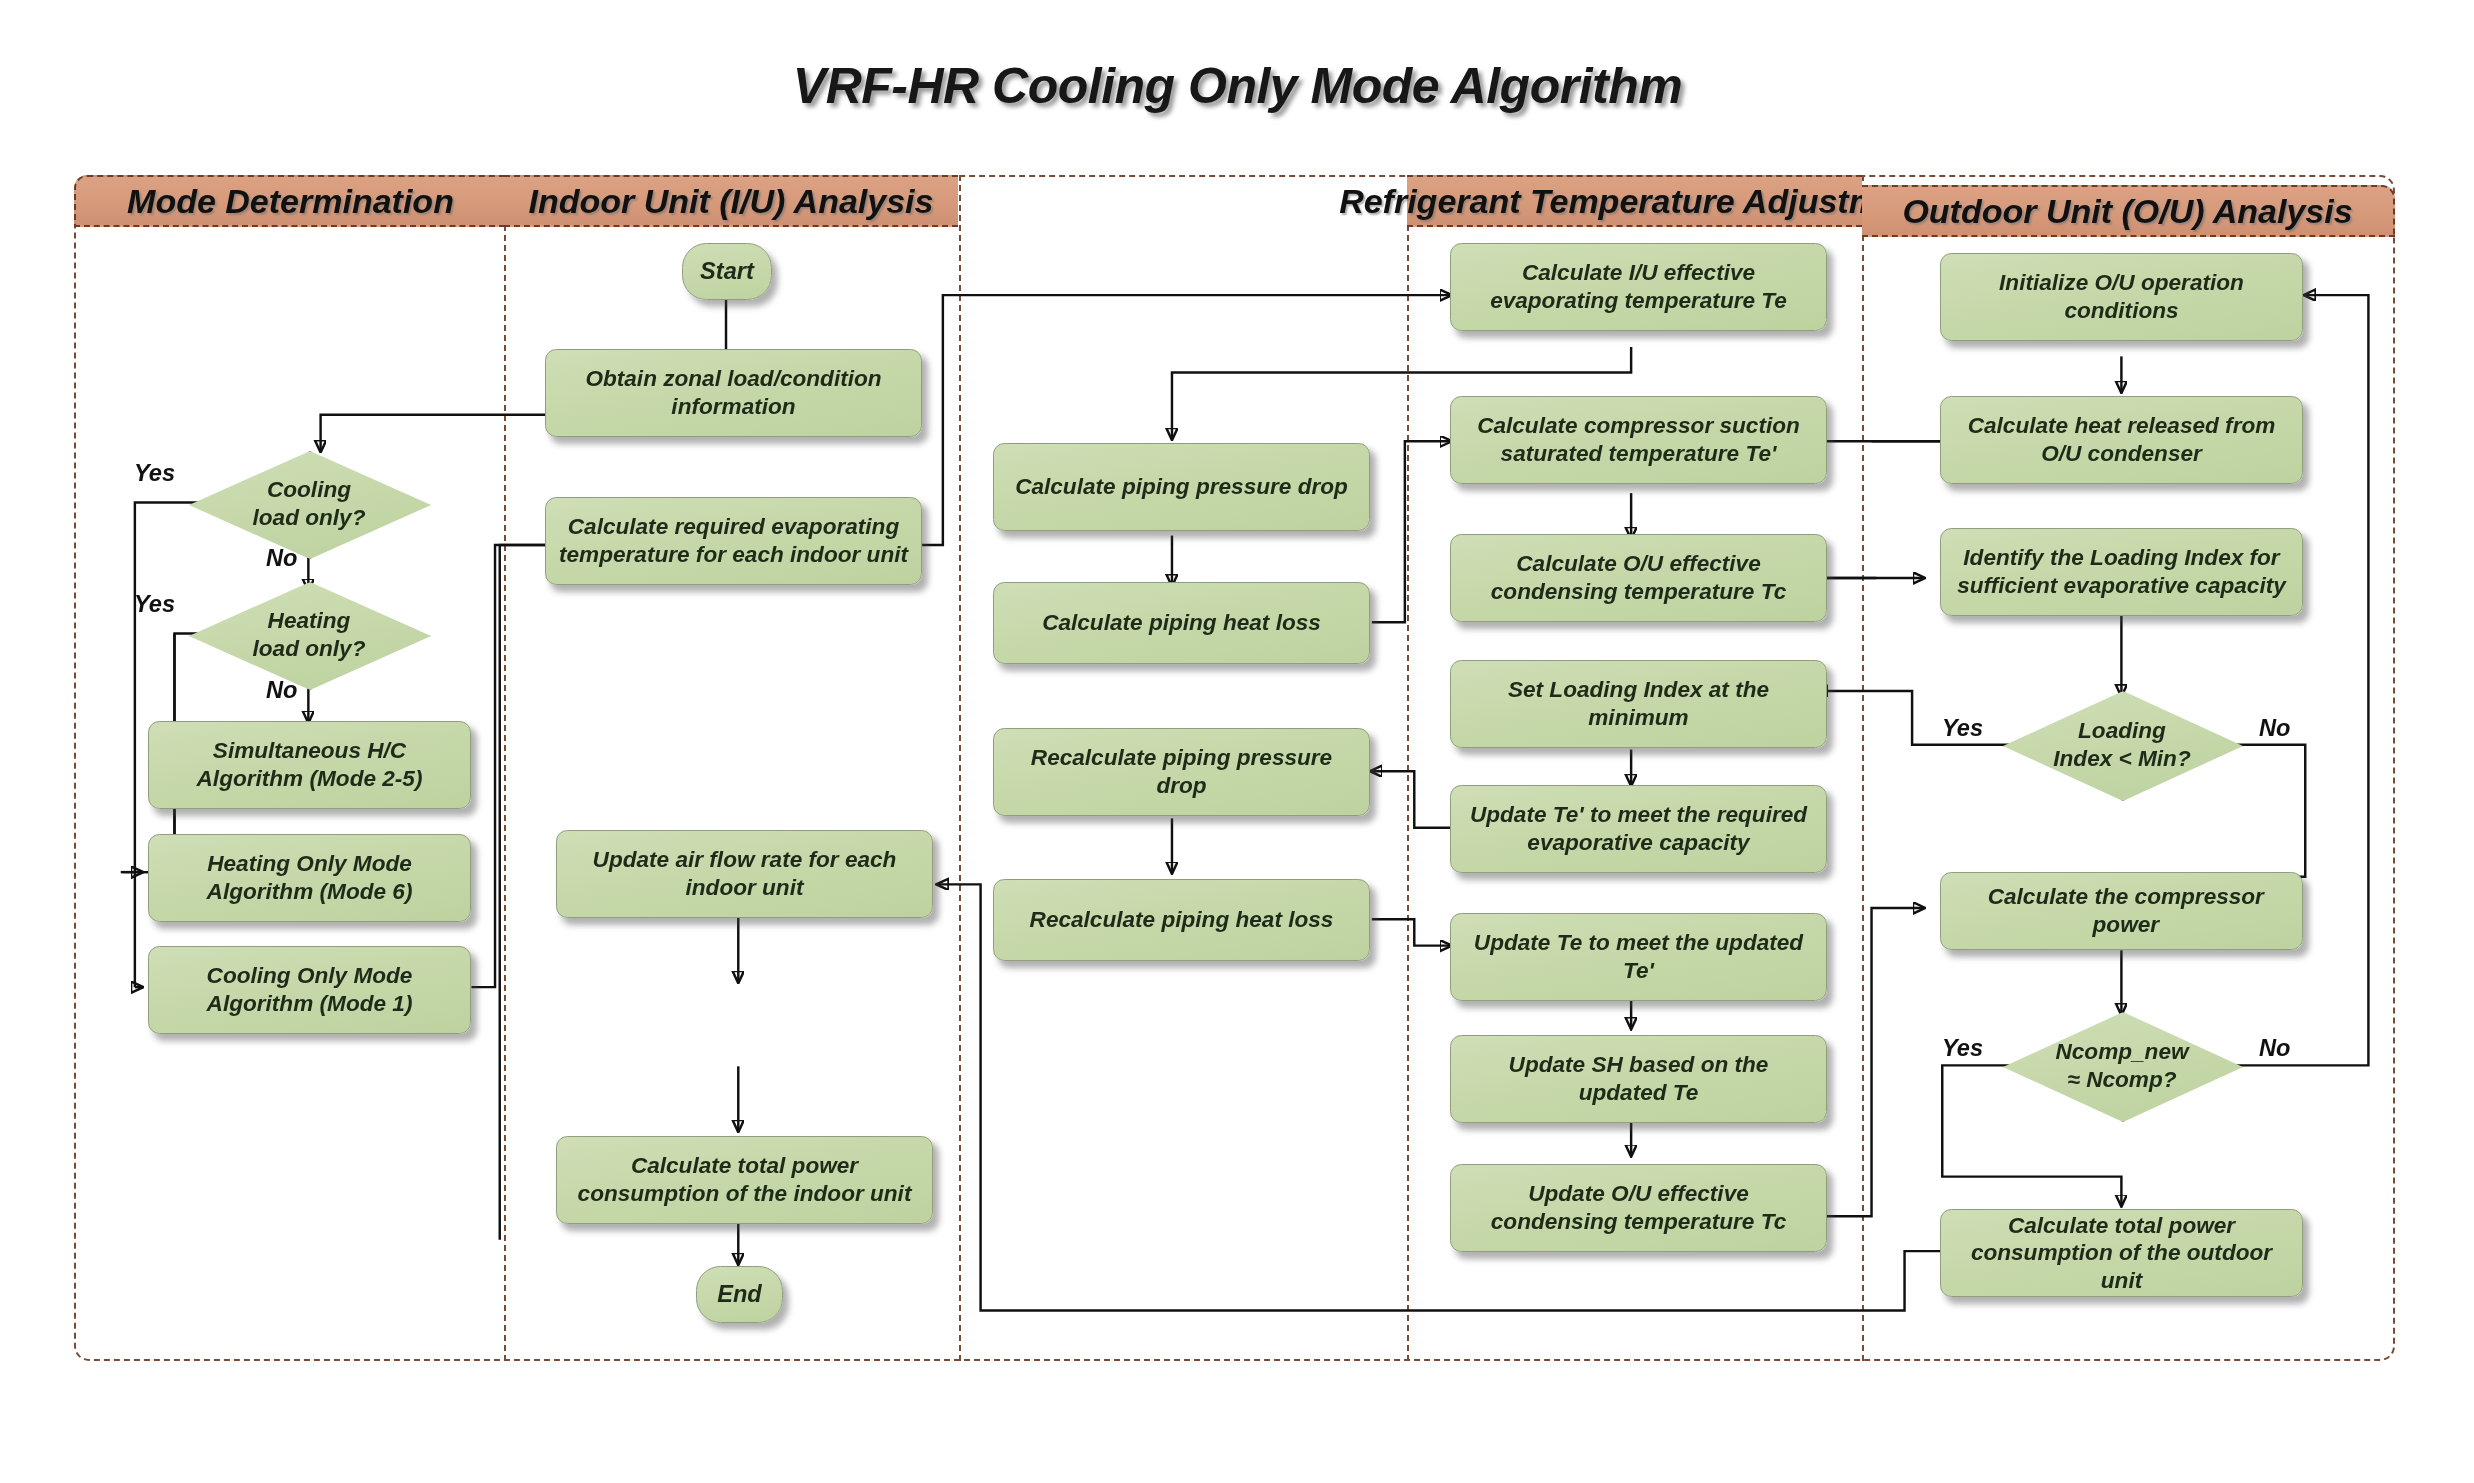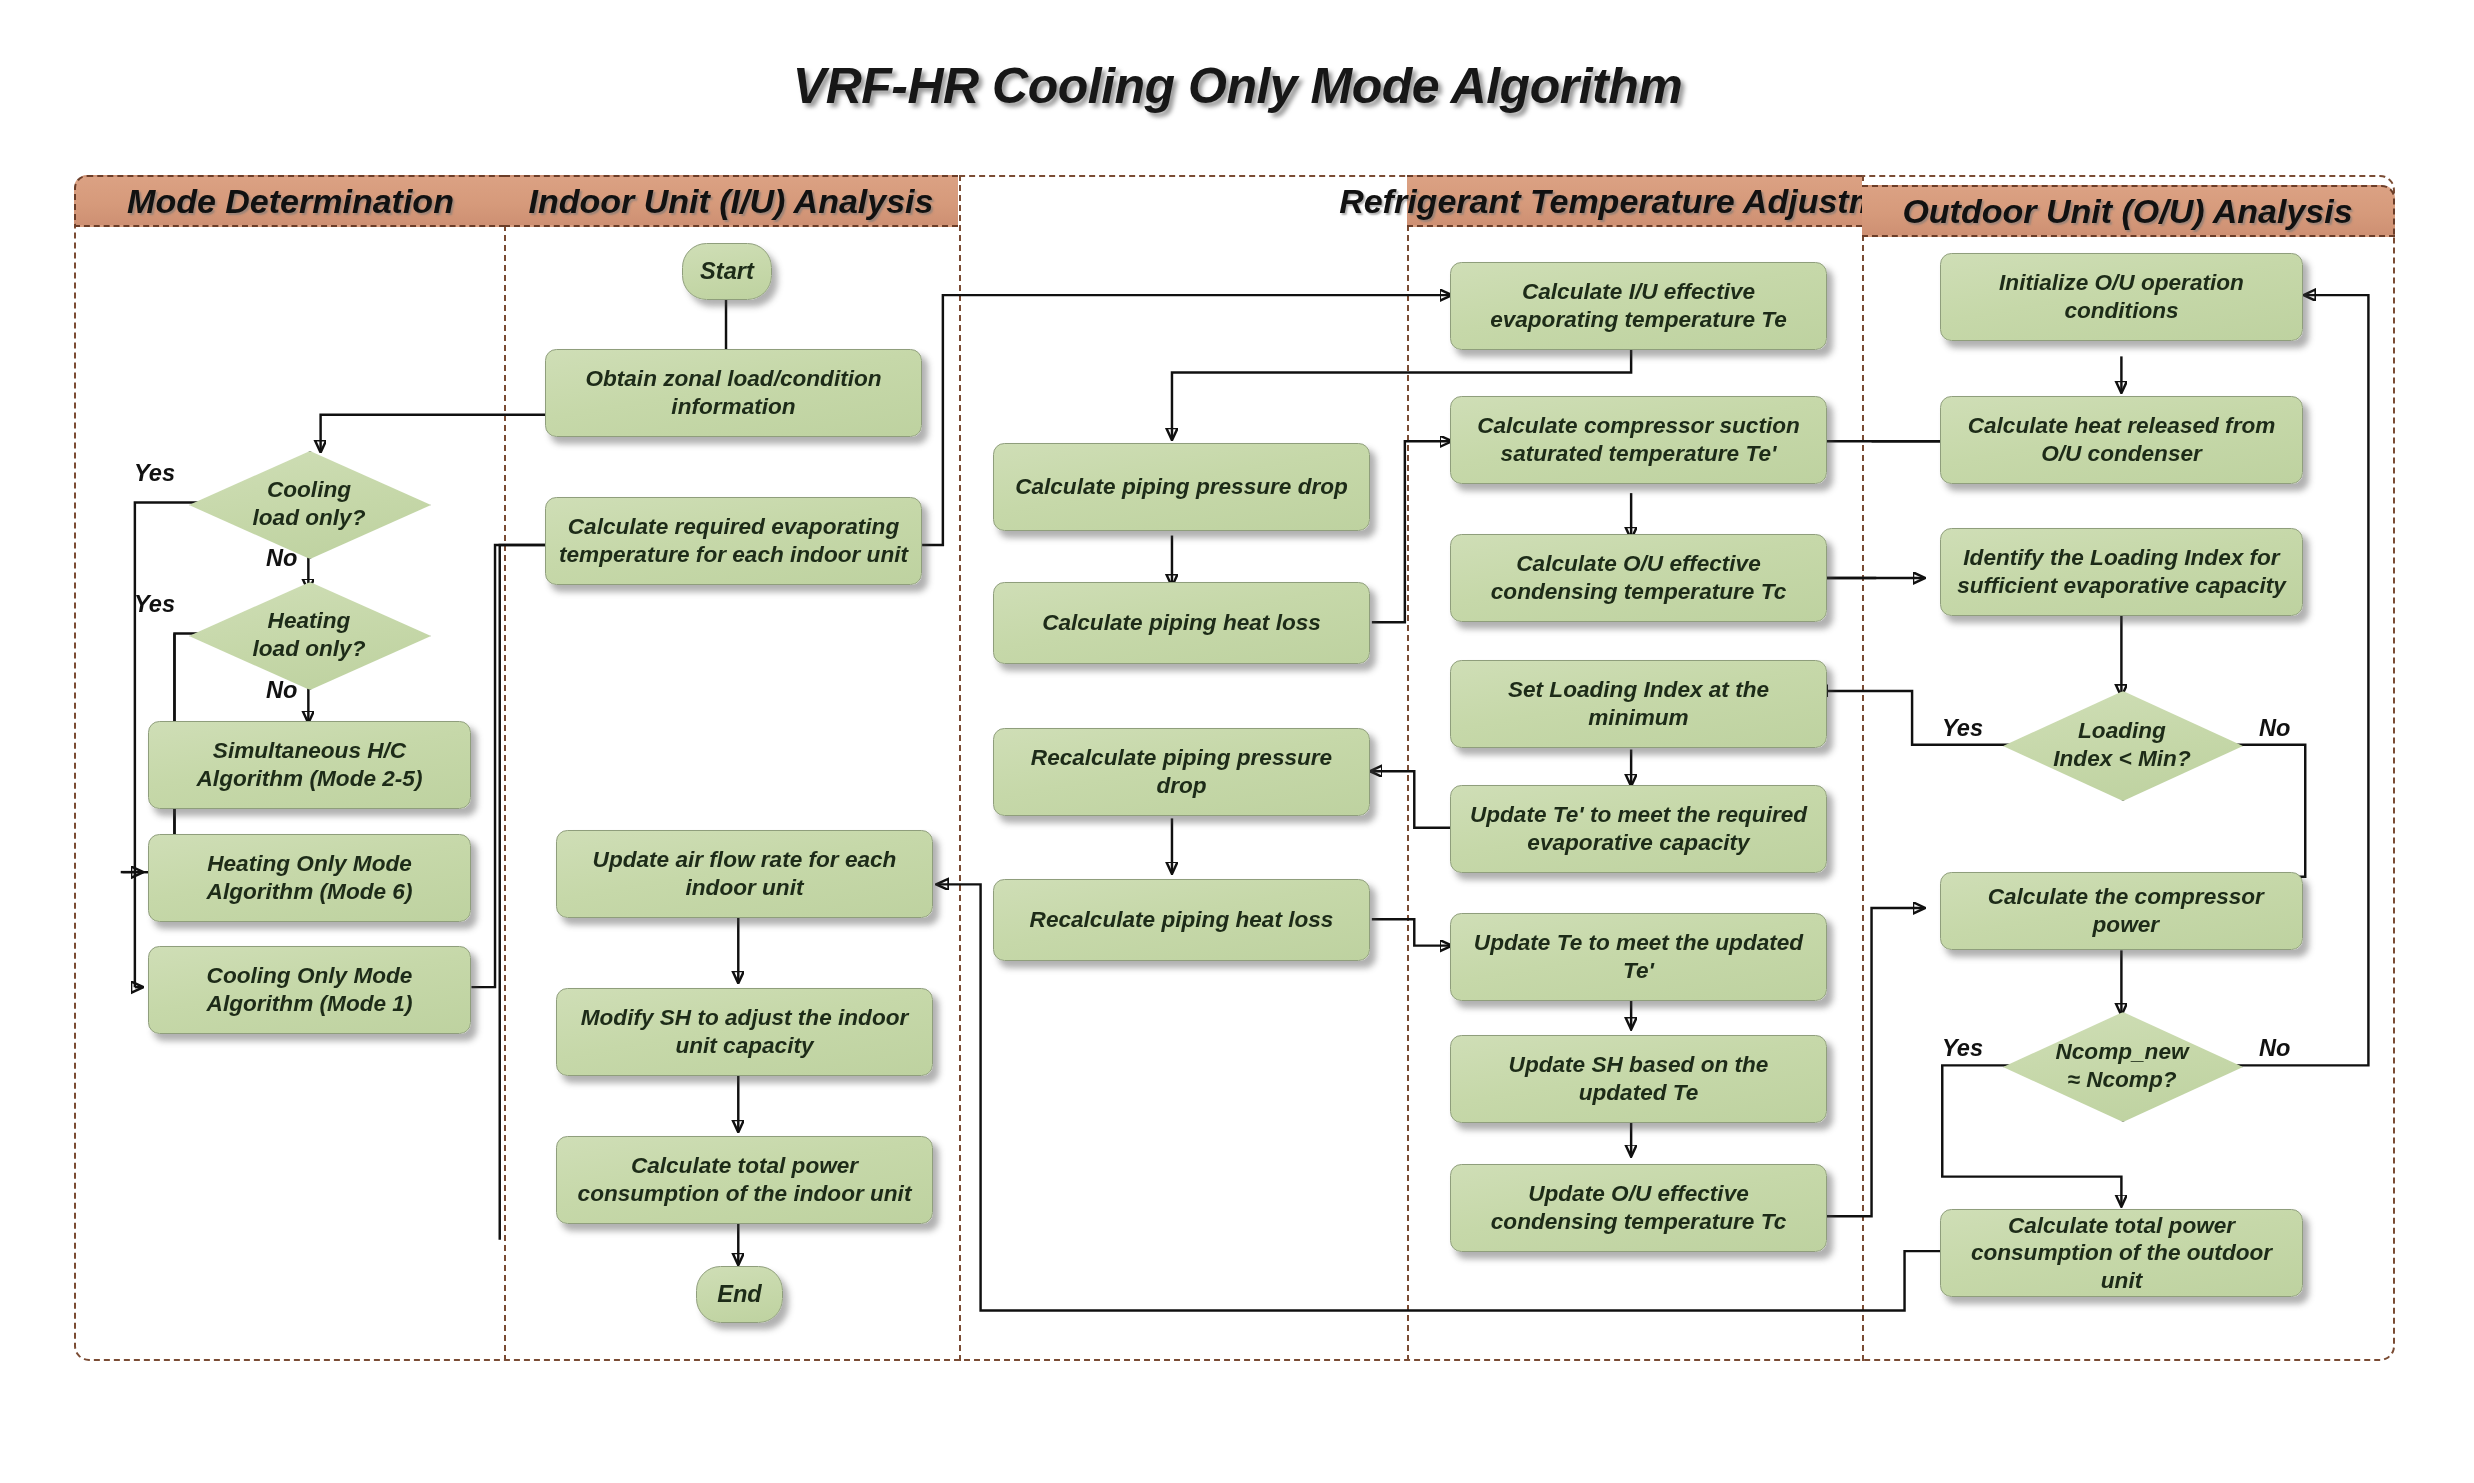--- a/index.html
+++ b/index.html
@@ -222,24 +222,20 @@
 information</span>
   </div>
   <div class="node proc" style="left:545px;top:497px;width:377px;height:88px;">
     <span style="white-space:pre-line;">Calculate required evaporating
 temperature for each indoor unit</span>
   </div>
   <div class="node proc" style="left:556px;top:830px;width:377px;height:88px;">
     <span style="white-space:pre-line;">Update air flow rate for each
 indoor unit</span>
   </div>
-  <div class="node proc" style="left:556px;top:988px;width:377px;height:88px;">
-    <span style="white-space:pre-line;">Modify SH to adjust the indoor
-unit capacity</span>
-  </div>
   <div class="node proc" style="left:556px;top:1136px;width:377px;height:88px;">
     <span style="white-space:pre-line;">Calculate total power
 consumption of the indoor unit</span>
   </div>
   <div class="node term" style="left:696px;top:1266px;width:87px;height:57px;">
     <span>End</span>
   </div>
 
   <div class="node proc" style="left:993px;top:443px;width:377px;height:88px;">
     <span style="white-space:pre-line;">Calculate piping pressure drop</span>
@@ -248,21 +244,21 @@
     <span style="white-space:pre-line;">Calculate piping  heat loss</span>
   </div>
   <div class="node proc" style="left:993px;top:728px;width:377px;height:88px;">
     <span style="white-space:pre-line;">Recalculate piping pressure
 drop</span>
   </div>
   <div class="node proc" style="left:993px;top:879px;width:377px;height:82px;">
     <span style="white-space:pre-line;">Recalculate piping heat loss</span>
   </div>
 
-  <div class="node proc" style="left:1450px;top:262px;width:377px;height:88px;">
+  <div class="node proc" style="left:1450px;top:243px;width:377px;height:88px;">
     <span style="white-space:pre-line;">Calculate I/U effective
 evaporating temperature Te</span>
   </div>
   <div class="node proc" style="left:1450px;top:396px;width:377px;height:88px;">
     <span style="white-space:pre-line;">Calculate compressor suction
 saturated temperature Te'</span>
   </div>
   <div class="node proc" style="left:1450px;top:534px;width:377px;height:88px;">
     <span style="white-space:pre-line;">Calculate O/U effective
 condensing temperature Tc</span>

